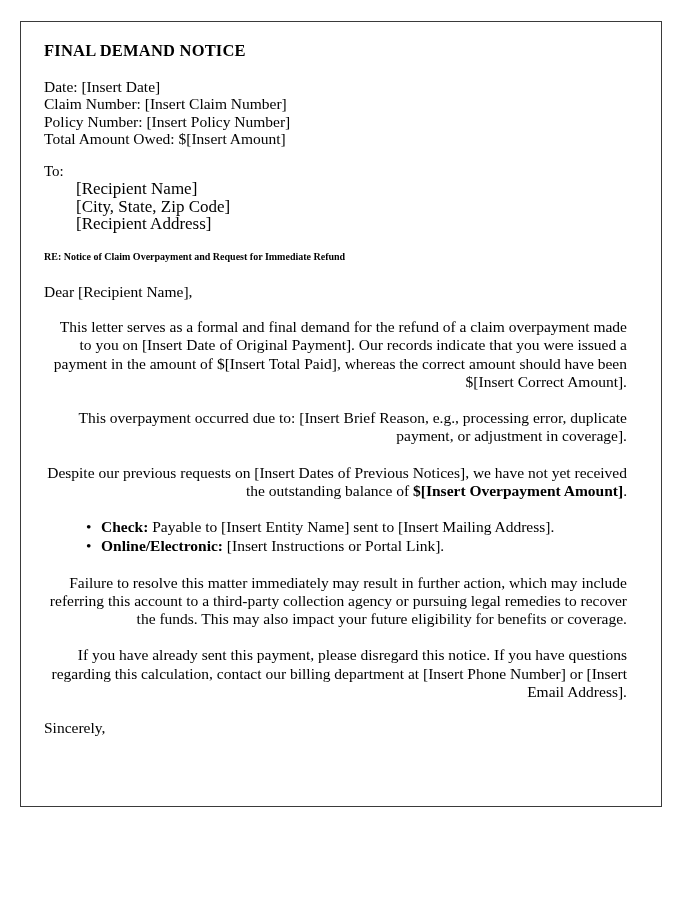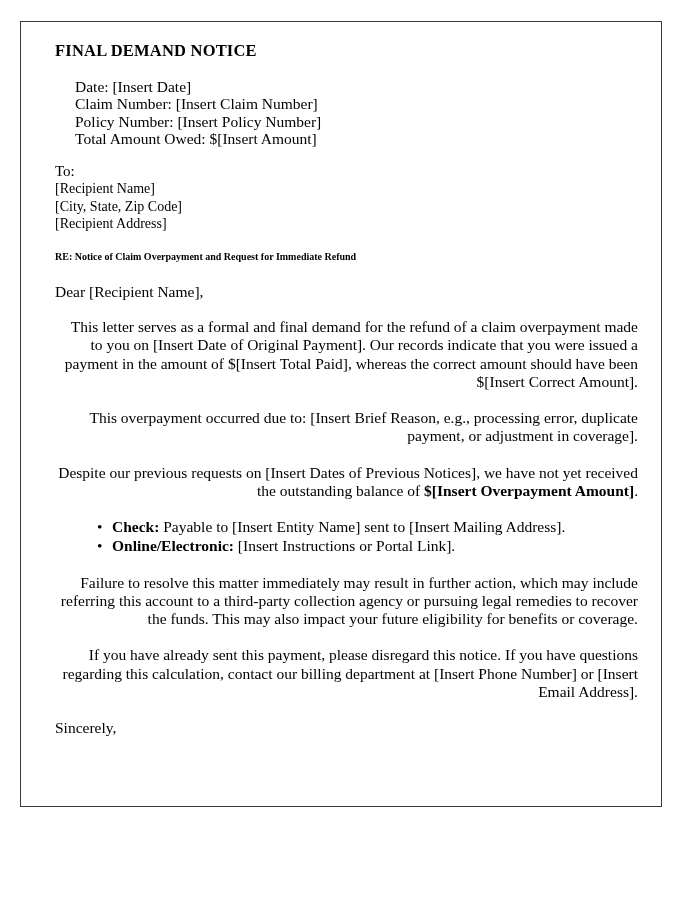--- a/index.html
+++ b/index.html
@@ -20,52 +20,52 @@
     top: 21px;
     width: 642px;
     height: 786px;
     border: 1px solid #3a3a3a;
     background: #ffffff;
     box-sizing: border-box;
     overflow: hidden;
   }
   .page-inner {
     position: absolute;
-    left: 34px;
+    left: 23px;
     top: 20px;
     width: 583px;
   }
   .doc-title {
     font-size: 16.5px;
     font-weight: bold;
     letter-spacing: 0.2px;
     margin: 0 0 17px 0;
     line-height: 1.15;
   }
   .meta-block {
     margin: 0 0 16px 0;
   }
   .meta-line {
     font-size: 15.5px;
     line-height: 17.3px;
     white-space: nowrap;
-    margin-left: 20px;
   }
   .to-block {
     margin: 0 0 16px 0;
   }
   .to-label {
     font-size: 15px;
     line-height: 17.3px;
     font-weight: normal;
   }
   .addr-line {
-    font-size: 14px;
+    font-size: 17px;
     line-height: 17.3px;
     white-space: nowrap;
+    margin-left: 32px;
   }
   .re-line {
     font-size: 10px;
     line-height: 17.3px;
     font-weight: bold;
     margin: 0 0 17px 0;
   }
   .salutation {
     font-size: 15.5px;
     line-height: 17.3px;

